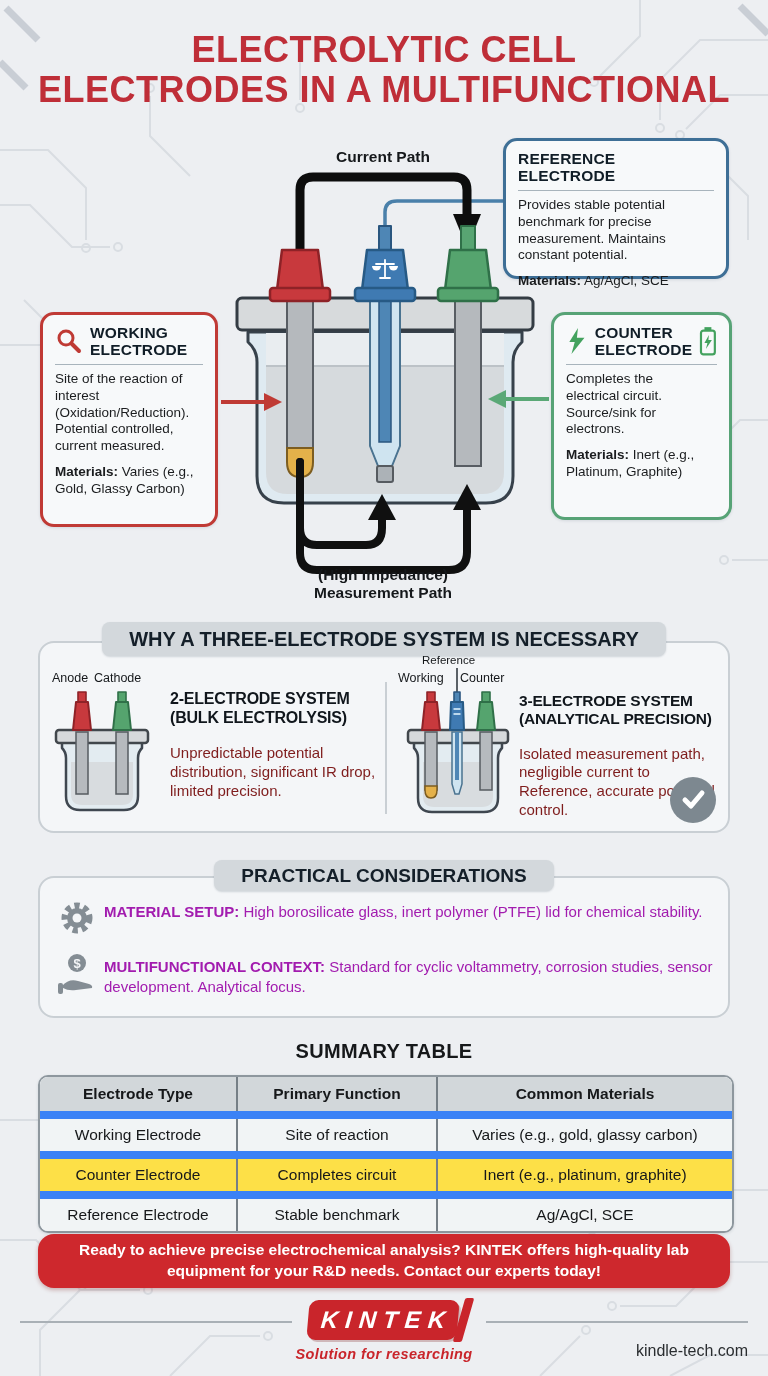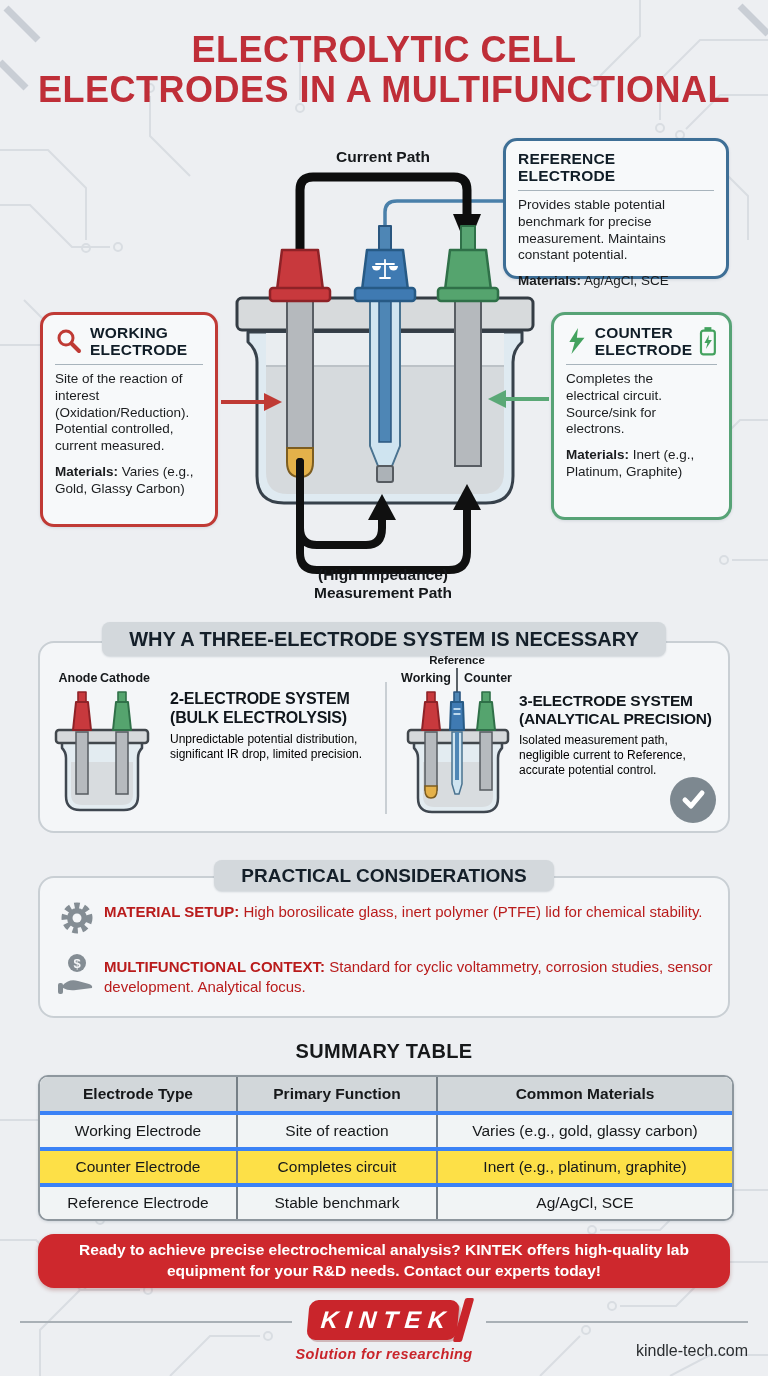--- a/index.html
+++ b/index.html
@@ -21,31 +21,31 @@
   .callout .c-mat{font-size:13.5px;line-height:1.24;margin-top:9px;color:#1b1d1f;}
   .callout .c-mat b{font-weight:bold;}
   .ref-box{left:503px;top:138px;width:226px;height:141px;border:3px solid #3e6f96;}
   .work-box{left:40px;top:312px;width:178px;height:215px;border:3px solid #c03a35;}
   .ctr-box{left:551px;top:312px;width:181px;height:208px;border:3px solid #57a376;}
   .hd-row{display:flex;align-items:center;gap:7px;}
   
   .section-box{background:#f4f6f8;border:2px solid #c9cfd4;border-radius:16px;box-sizing:border-box;}
   .pill{background:#d3d8dc;border-radius:8px;text-align:center;font-weight:bold;color:#141f29;
         display:flex;align-items:center;justify-content:center;box-shadow:0 1px 2px rgba(40,60,80,.18);}
-  .mini-label{font-weight:bold;font-size:12.5px;color:#15181b;text-align:center;}
+  .mini-label{font-weight:normal;font-size:12.5px;color:#15181b;}
   .why-h{font-weight:bold;font-size:16px;line-height:1.18;letter-spacing:-.2px;color:#10161c;white-space:nowrap;}
-  .why-p{font-size:12px;line-height:1.26;color:#000000;margin-top:4px;}
-  .prac-line{font-size:15px;line-height:1.32;color:#b91c1c;}
+  .why-p{font-size:15px;line-height:1.26;color:#7f1d1d;margin-top:16px;}
+  .prac-line{font-size:15px;line-height:1.32;color:#a21caf;}
   .prac-line b{font-weight:bold;}
   
   .tbl-title{font-weight:bold;font-size:20px;text-align:center;letter-spacing:.3px;}
   table.summary{border-collapse:collapse;width:692px;font-size:15.5px;background:#f1f4f5;}
   table.summary th{background:#d2d7da;font-weight:bold;padding:8px 4px;}
   table.summary td{padding:7px 4px;text-align:center;}
-  table.summary th,table.summary td{border-left:2px solid #767f86;border-top:4px solid #3b82f6;text-align:center;}
+  table.summary th,table.summary td{border-left:2px solid #767f86;border-top:8px solid #3b82f6;text-align:center;}
   table.summary tr>*:first-child{border-left:none;}
   table.summary tr:first-child>*{border-top:none;}
   table.summary tr.alt{background:#fde047;}
   .tbl-wrap{border:2px solid #8e979e;border-radius:10px;overflow:hidden;background:#f1f4f5;
             box-shadow:0 1px 3px rgba(40,60,80,.15);}
   
   .cta{background:#ce282d;border-radius:16px;color:#fff;font-weight:bold;font-size:15.5px;line-height:1.35;
        display:flex;align-items:center;justify-content:center;text-align:center;
        box-shadow:0 2px 4px rgba(120,20,20,.3);}
   .cta-inner{width:648px;}

